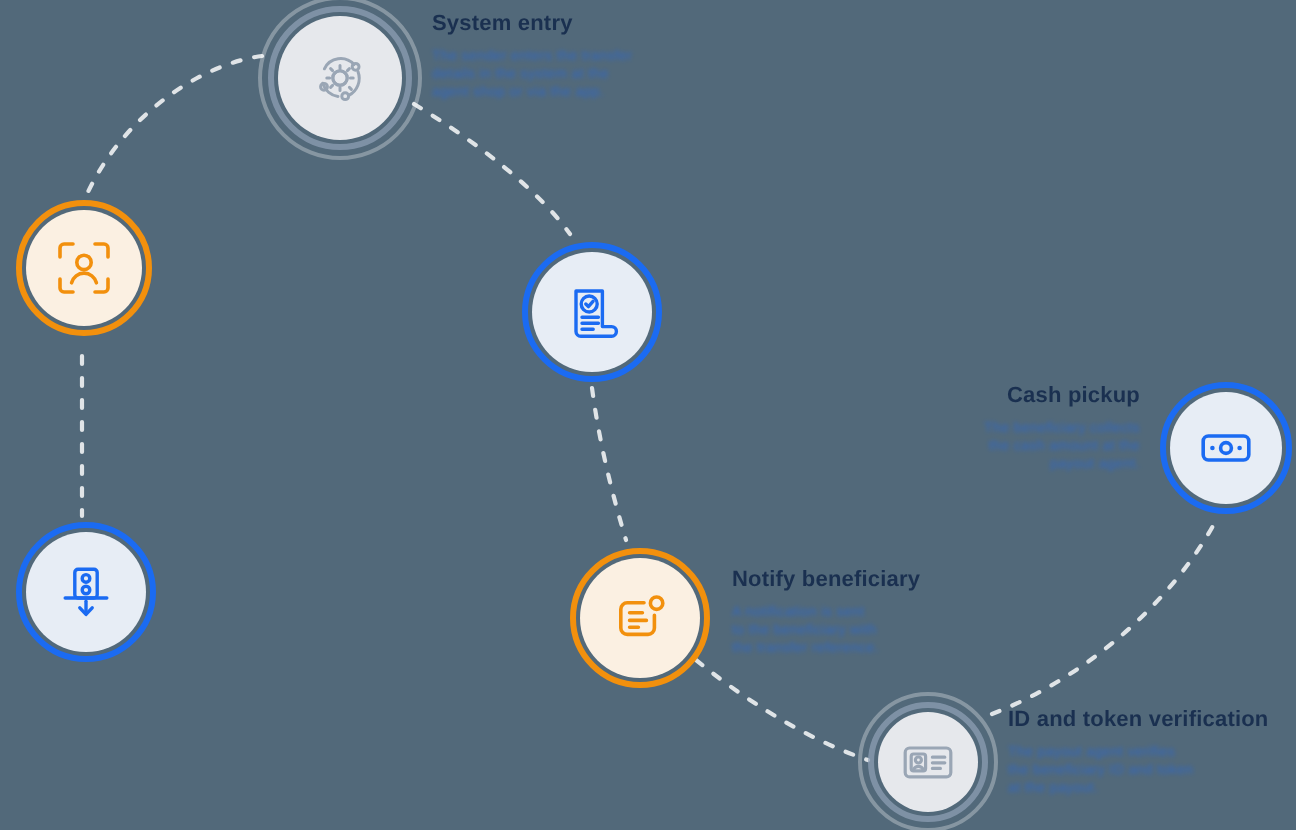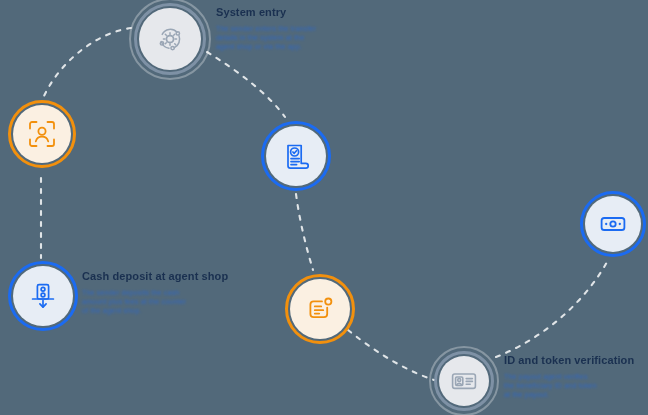--- a/index.html
+++ b/index.html
@@ -213,52 +213,60 @@
       <svg width="34" height="34" viewBox="0 0 34 34" fill="none" stroke="#1b6bf2" stroke-width="1.7" stroke-linecap="round" stroke-linejoin="round">
         <rect x="11.4" y="5.6" width="11.2" height="14.4" rx="1.6"></rect>
         <circle cx="17" cy="10.2" r="1.9"></circle>
         <circle cx="17" cy="16" r="1.9"></circle>
         <path d="M6.6 20 h20.8"></path>
         <path d="M17 21.6 v6.2"></path>
         <path d="M13.9 24.9 L17 28.2 L20.1 24.9"></path>
       </svg>
     </div>
   </div>
-  <div class="label" style="left:82px; top:270px; width:200px;">
-    <h3>Cash deposit at agent shop</h3>
-    <div class="body-lines">
-      <div class="ln">The sender deposits the cash</div>
-      <div class="ln">amount plus fees at the counter</div>
-      <div class="ln">of the agent shop.</div>
-    </div>
-  </div>
 
   <div class="node orange" style="left:285px; top:274px; width:70px; height:70px;">
     <div class="ring-outer"></div>
     <div class="disc"></div>
     <div class="icon-wrap">
       <svg width="34" height="34" viewBox="0 0 34 34" fill="none" stroke="#f2900d" stroke-width="1.8" stroke-linecap="round" stroke-linejoin="round">
         <path d="M24.2 15.6 V22 a3.2 3.2 0 0 1 -3.2 3.2 H10.6
                  A3.2 3.2 0 0 1 7.4 22 V12.6 A3.2 3.2 0 0 1 10.6 9.4 H19"></path>
         <circle cx="25.3" cy="9.6" r="3.1"></circle>
         <path d="M11.8 14.4 h6.4 M11.8 18.2 h8.4 M11.8 21.6 h4.4"></path>
       </svg>
     </div>
   </div>
+  <div class="label" style="left:366px; top:284px;">
+    <h3>Notify beneficiary</h3>
+    <div class="body-lines">
+      <div class="ln">A notification is sent</div>
+      <div class="ln">to the beneficiary with</div>
+      <div class="ln">the transfer reference.</div>
+    </div>
+  </div>
 
   <div class="node blue" style="left:580px; top:191px; width:66px; height:66px;">
     <div class="ring-outer"></div>
     <div class="disc"></div>
     <div class="icon-wrap">
       <svg width="32" height="32" viewBox="0 0 32 32" fill="none" stroke="#1b6bf2" stroke-width="1.8" stroke-linecap="round" stroke-linejoin="round">
         <rect x="4.6" y="10" width="22.8" height="12" rx="2.6"></rect>
         <circle cx="16" cy="16" r="2.7"></circle>
         <circle cx="9.2" cy="16" r="1.15" fill="#1b6bf2" stroke="none"></circle>
         <circle cx="22.8" cy="16" r="1.15" fill="#1b6bf2" stroke="none"></circle>
       </svg>
+    </div>
+  </div>
+  <div class="label right-align" style="left:392px; top:192px;">
+    <h3>Cash pickup</h3>
+    <div class="body-lines">
+      <div class="ln">The beneficiary collects</div>
+      <div class="ln">the cash amount at the</div>
+      <div class="ln">payout agent.</div>
     </div>
   </div>
 
   <div class="halo" style="left:429px; top:346px; width:70px; height:70px;"></div>
   <div class="node muted" style="left:434px; top:351px; width:60px; height:60px;">
     <div class="ring-outer"></div>
     <div class="disc"></div>
     <div class="icon-wrap">
       <svg width="30" height="30" viewBox="0 0 30 30" fill="none" stroke="#9aa6b5" stroke-width="1.6" stroke-linecap="round" stroke-linejoin="round">
         <rect x="3.6" y="8" width="22.8" height="14.4" rx="2.2"></rect>

